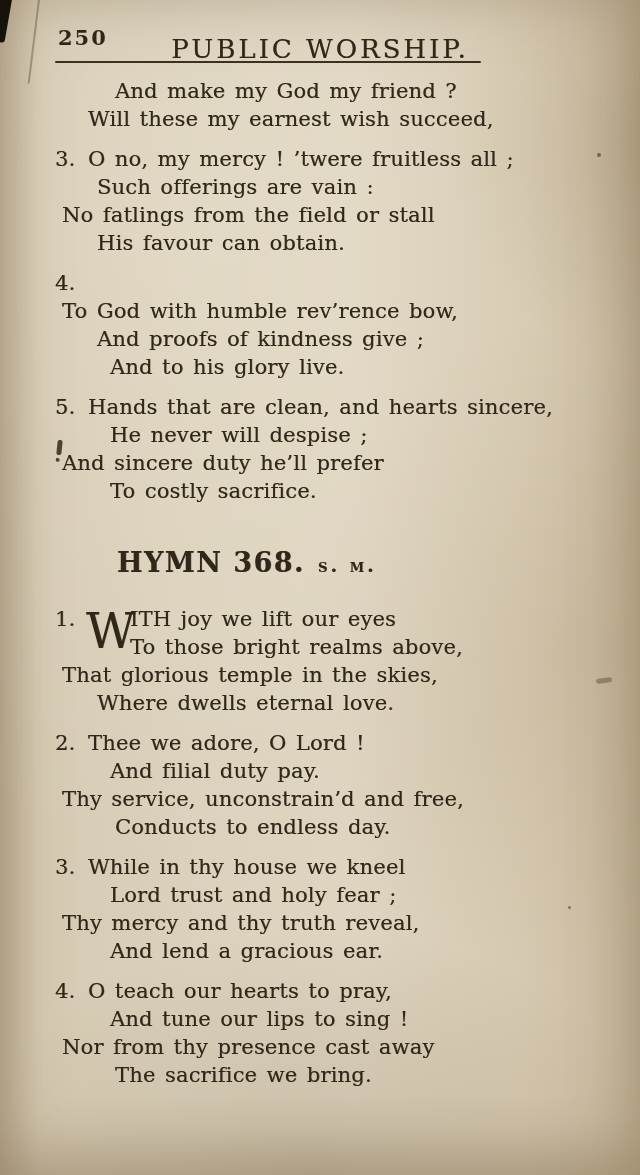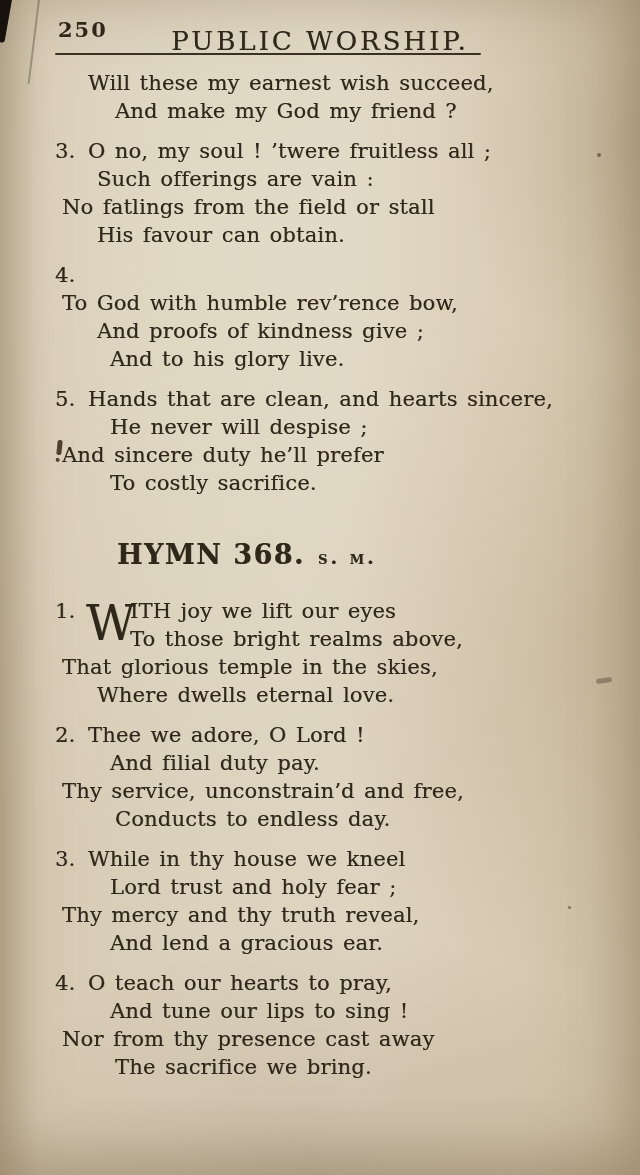--- a/index.html
+++ b/index.html
@@ -14,21 +14,21 @@
     color:#2f2719;
     overflow:hidden;
     background:
       radial-gradient(130% 90% at 30% 20%, rgba(255,250,235,0.20), transparent 60%),
       radial-gradient(60% 40% at 88% 55%, rgba(140,110,70,0.10), transparent 70%),
       radial-gradient(80% 30% at 50% 100%, rgba(110,85,50,0.18), transparent 70%),
       radial-gradient(40% 25% at 100% 12%, rgba(120,95,60,0.15), transparent 75%),
       linear-gradient(90deg, #c4b69c 0%, #d6cab3 6%, #dbd1bc 30%, #ded4c0 55%, #d6c9b1 82%, #c7b89c 100%);
     box-shadow: inset 0 0 70px rgba(100,78,45,0.28), inset 0 -28px 50px rgba(100,78,45,0.18);
   }
-  .page-header { position:relative; height:32px; padding-top:0; margin-top:12px; }
+  .page-header { position:relative; height:32px; padding-top:0; margin-top:20px; }
   .page-num {
     position:absolute; left:58px; top:5px;
     font-size:21px; font-weight:bold; letter-spacing:2px;
   }
   .running-title {
     position:absolute; left:0; right:0; top:14px; text-align:center;
     font-size:26px; font-weight:normal; letter-spacing:3px;
     text-shadow:0.4px 0.2px 0.4px rgba(47,39,25,0.55);
   }
   .header-rule {
@@ -95,28 +95,28 @@
 
   <header class="page-header">
     <span class="page-num">250</span>
     <span class="running-title">PUBLIC WORSHIP.</span>
   </header>
   <div class="header-rule"></div>
 
   <main class="content">
 
     <section>
+      <div class="vline ind-60">And make my God my friend ?</div>
       <div class="vline ind-33">Will these my earnest wish succeed,</div>
-      <div class="vline ind-60">And make my God my friend ?</div>
     </section>
 
     <section class="stanza">
       <div class="vline numline">
         <span class="snum">3.</span>
-        <span>O no, my soul ! ’twere fruitless all ;</span>
+        <span>O no, my mercy ! ’twere fruitless all ;</span>
       </div>
       <div class="vline ind-42">Such offerings are vain :</div>
       <div class="vline ind-7">No fatlings from the field or stall</div>
       <div class="vline ind-42">His favour can obtain.</div>
     </section>
 
     <section class="stanza">
       <div class="vline numline">
         <span class="snum">4.</span>
       </div>

